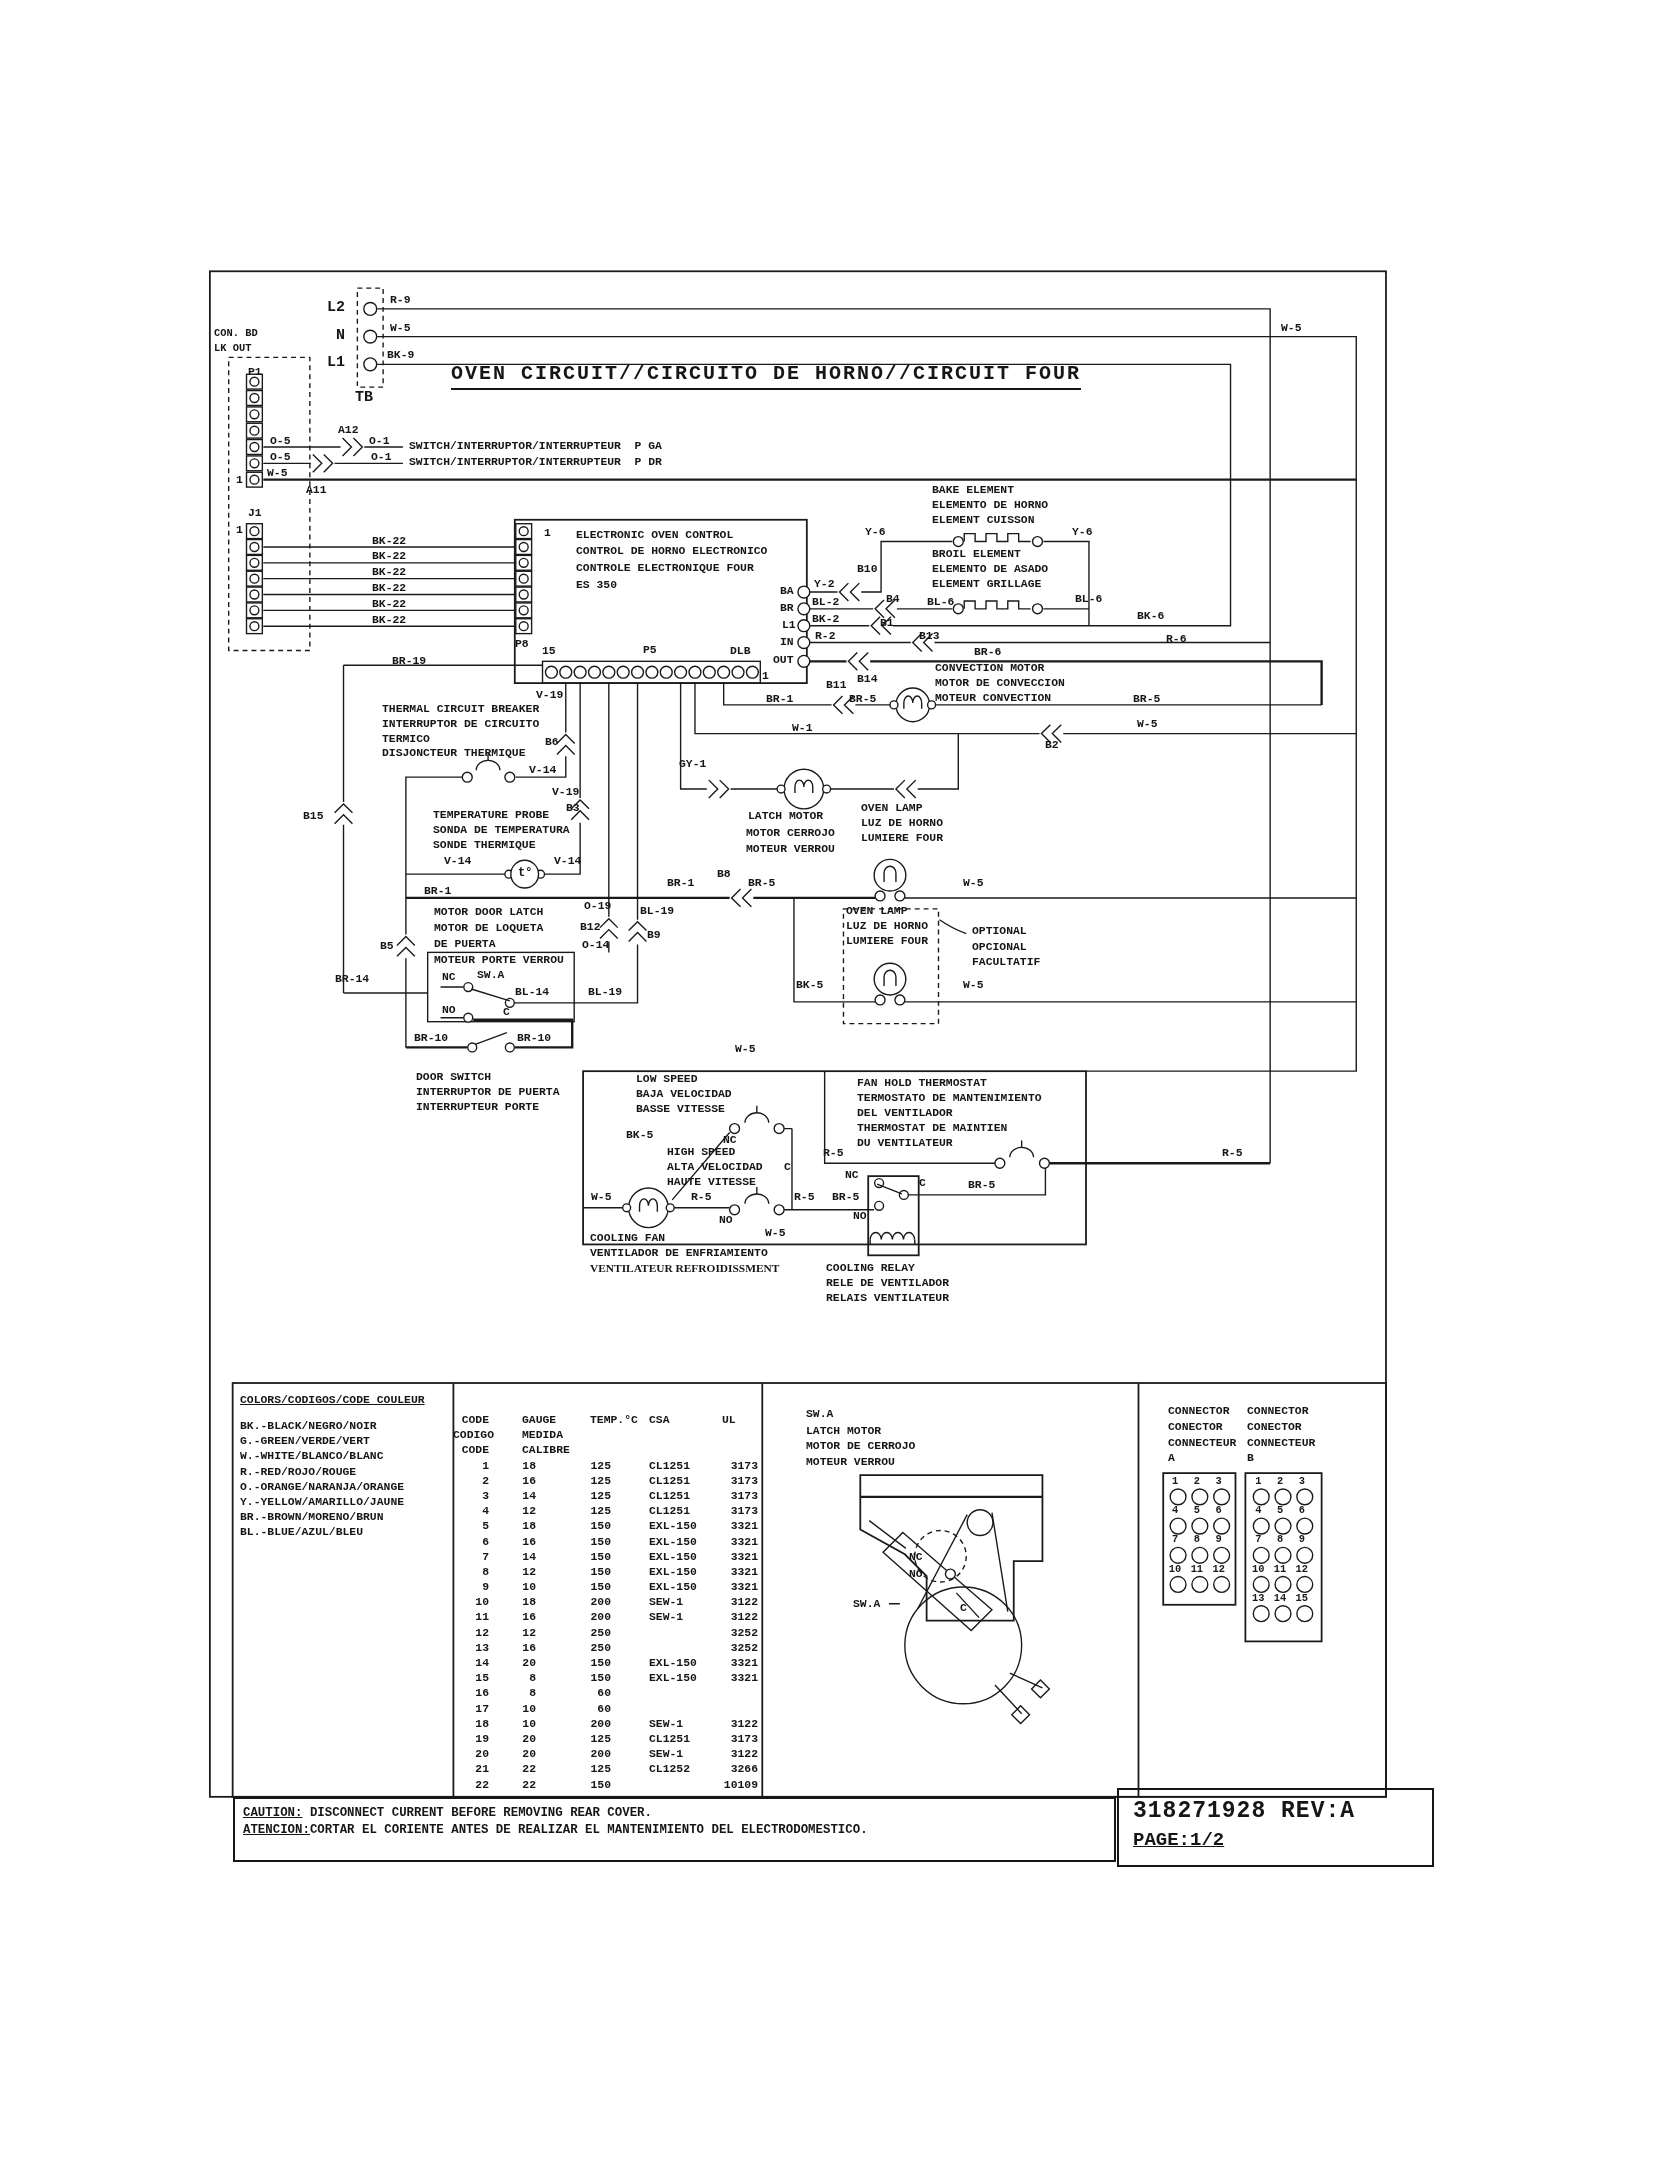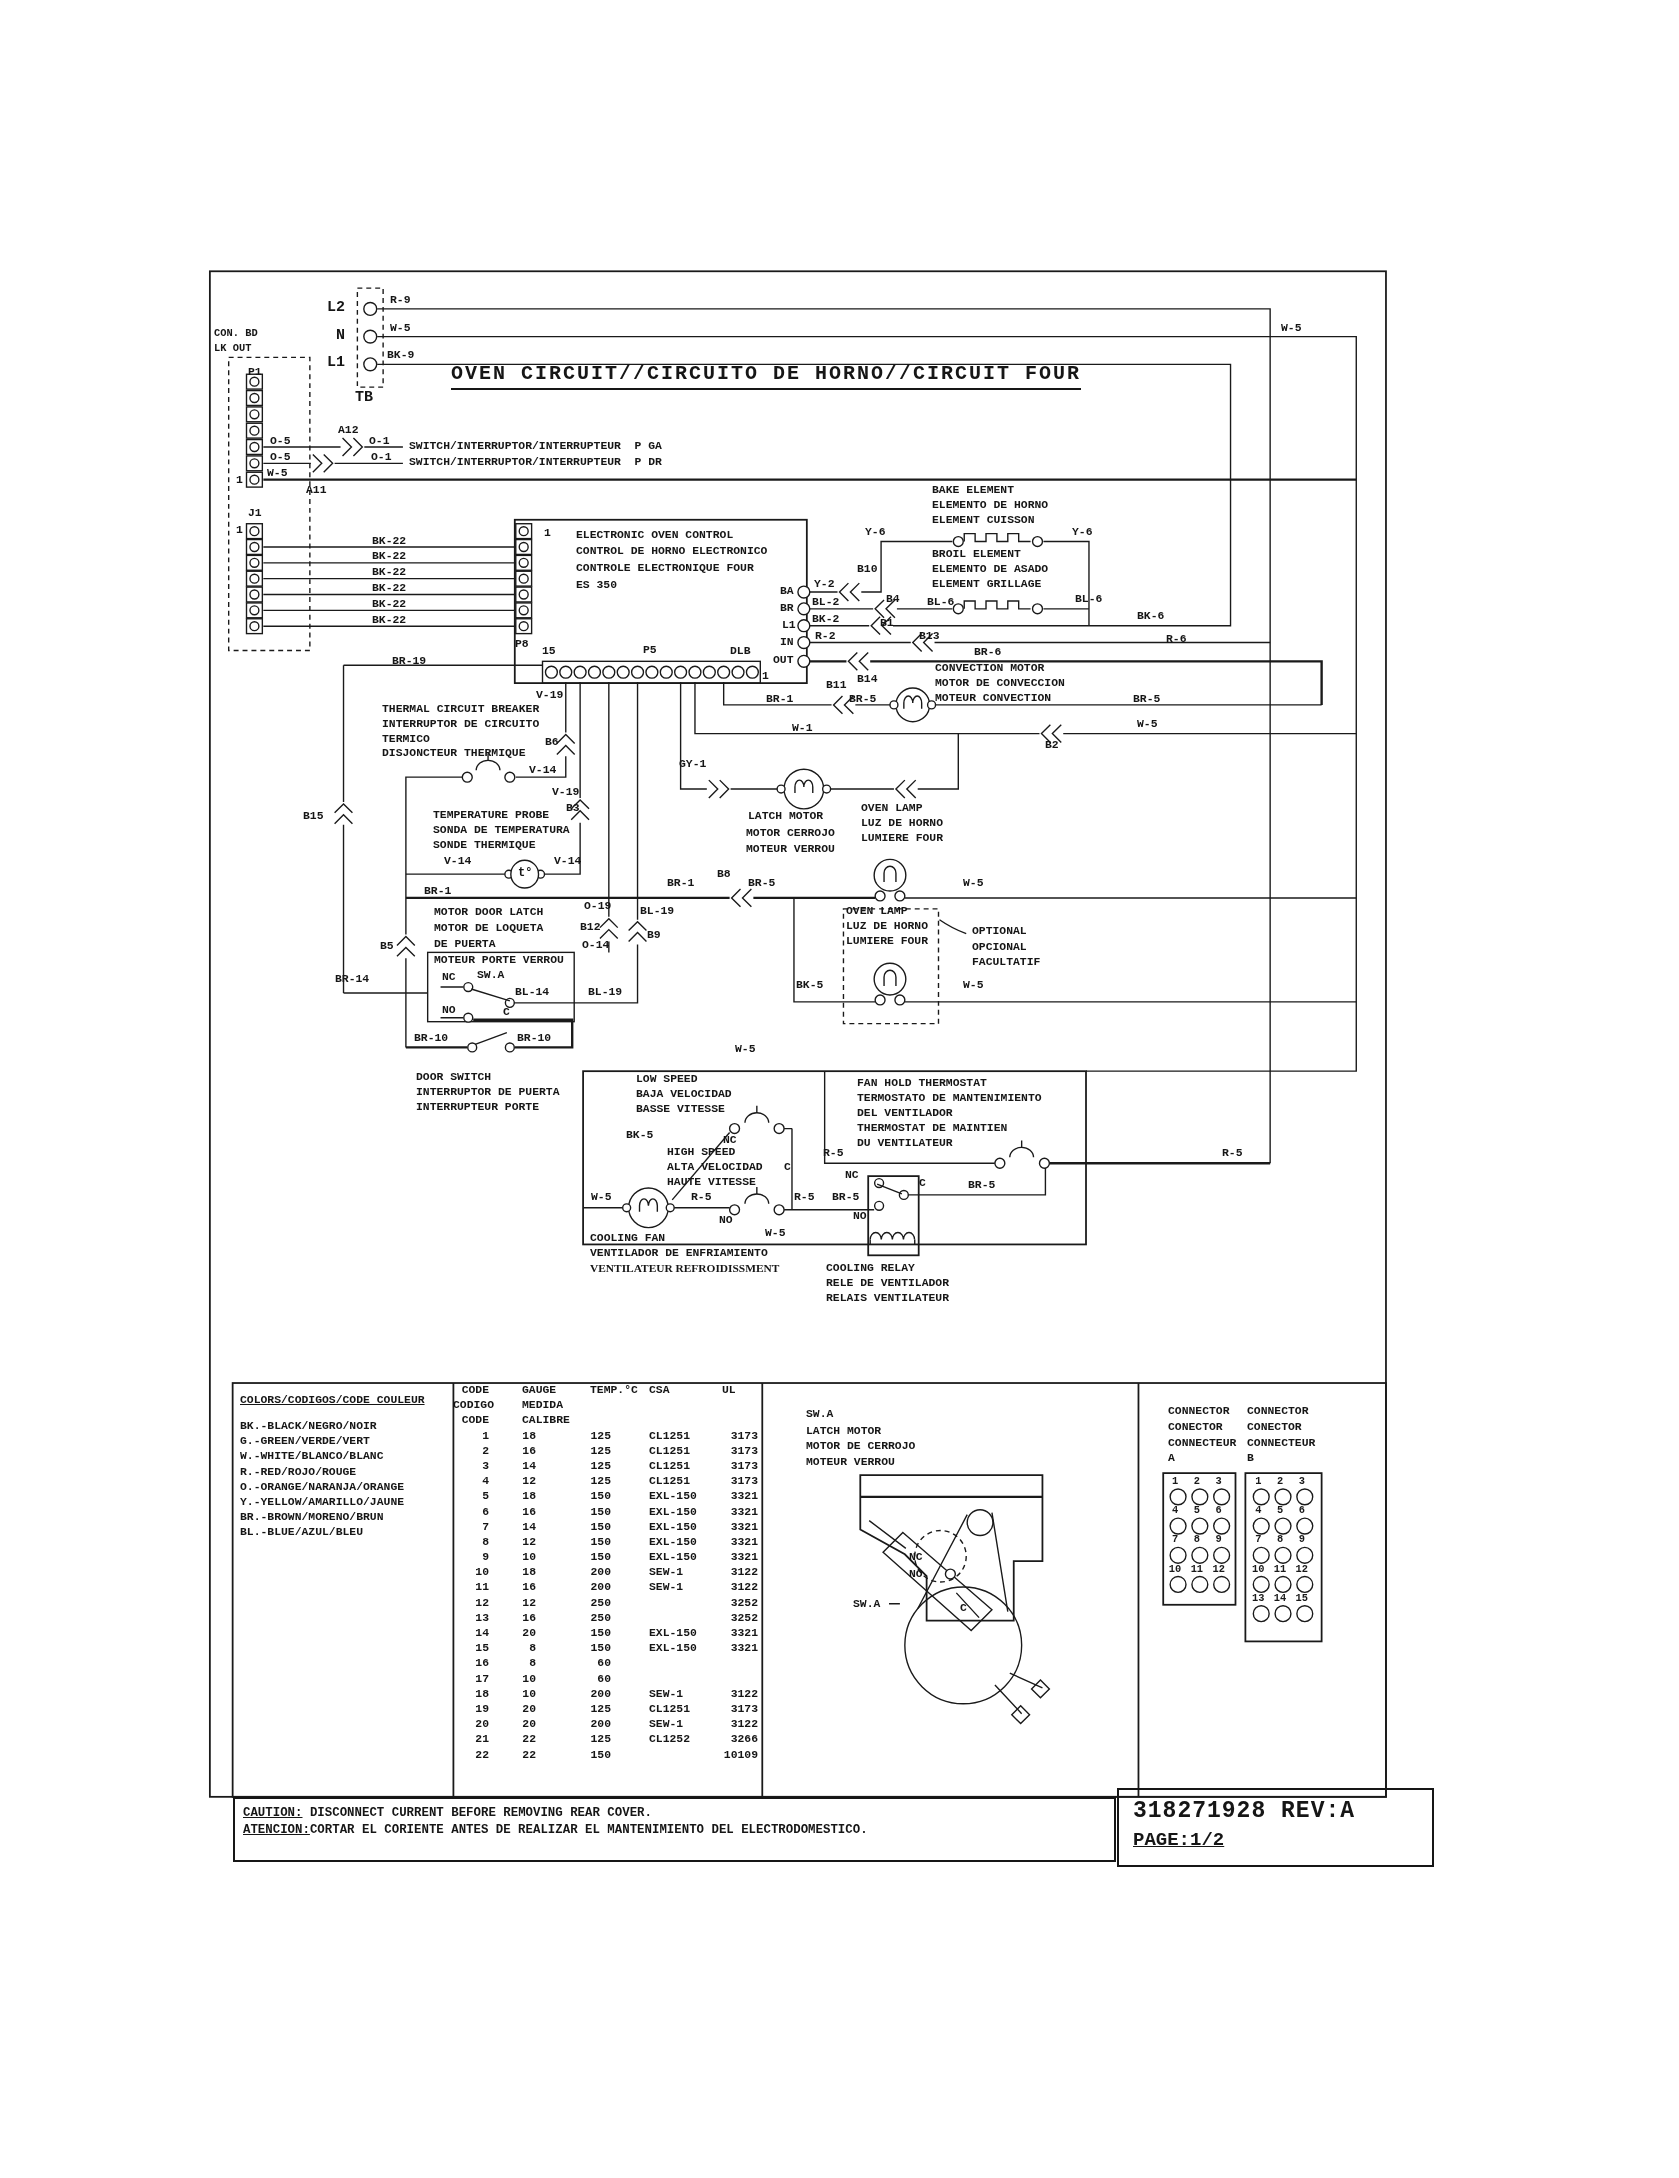--- a/index.html
+++ b/index.html
@@ -12,21 +12,21 @@
   svg .dash{stroke-dasharray:5 4;}
   svg .fillw{fill:#ffffff;}
   svg text{stroke:none;fill:#1a1a1a;font-family:"Liberation Mono","DejaVu Sans Mono",monospace;font-weight:bold;}
   .lbl{position:absolute;font-weight:bold;white-space:pre;line-height:1;letter-spacing:0;}
   .underline{text-decoration:underline;}
   #title{left:451px;top:364px;font-size:20px;letter-spacing:2px;border-bottom:2px solid #161616;padding-bottom:4px;}
   #legend{position:absolute;left:236px;top:1383px;width:214px;height:412px;box-sizing:border-box;padding:11px 0 0 4px;}
   #legend .legend-title{font-size:11.4px;font-weight:bold;}
   #legend-items{margin-top:13px;}
   .legend-item{font-size:11.4px;font-weight:bold;line-height:15.2px;white-space:pre;}
-  #wtable{position:absolute;left:453px;top:1383px;width:309px;height:414px;box-sizing:border-box;font-size:11.4px;font-weight:bold;}
+  #wtable{position:absolute;left:453px;top:1383px;width:309px;height:414px;box-sizing:border-box;padding-top:30px;font-size:11.4px;font-weight:bold;}
   .trow{display:grid;grid-template-columns:40px 55px 77px 91px 42px;height:15.2px;line-height:15.2px;}
   .trow span{white-space:pre;}
   .c1{text-align:right;padding-right:4px;}
   .c2{text-align:right;padding-right:12px;}
   .c3{text-align:right;padding-right:14px;}
   .c4{padding-left:24px;}
   .c5{text-align:right;}
   .h .c2{text-align:left;padding-left:29px;padding-right:0;}
   .h .c3{text-align:left;padding-left:42px;padding-right:0;}
   .h .c5{text-align:left;padding-left:6px;}

